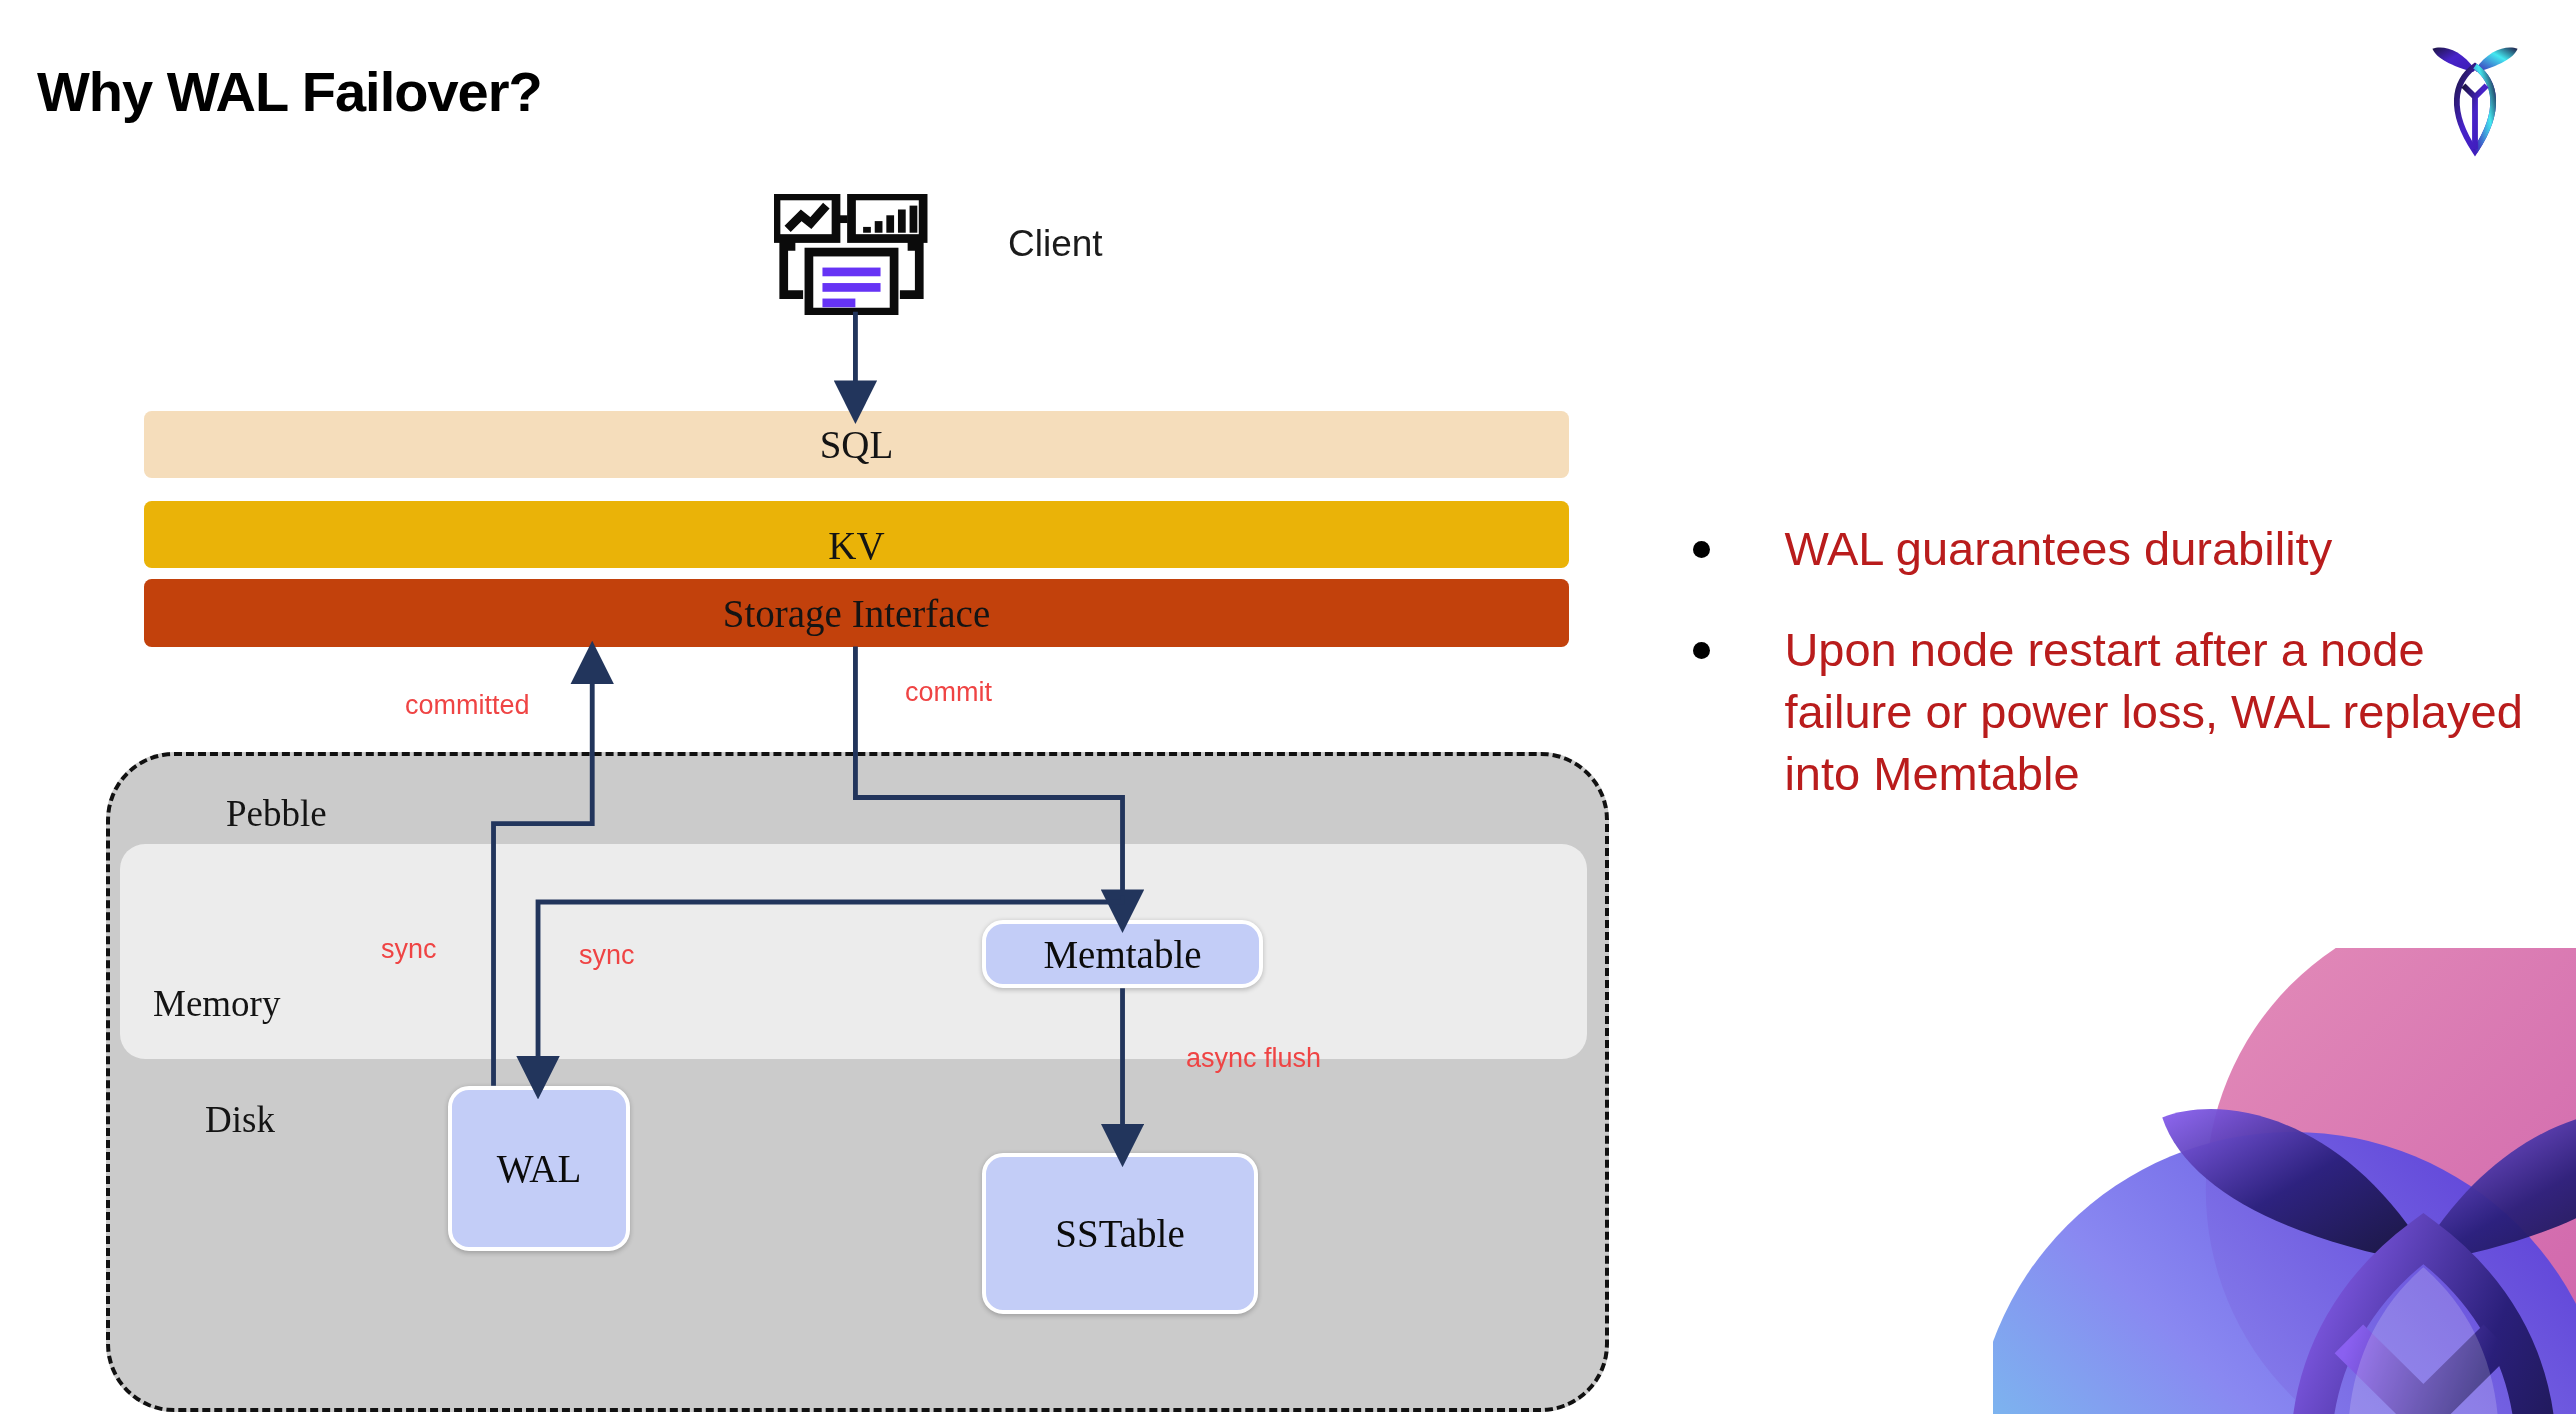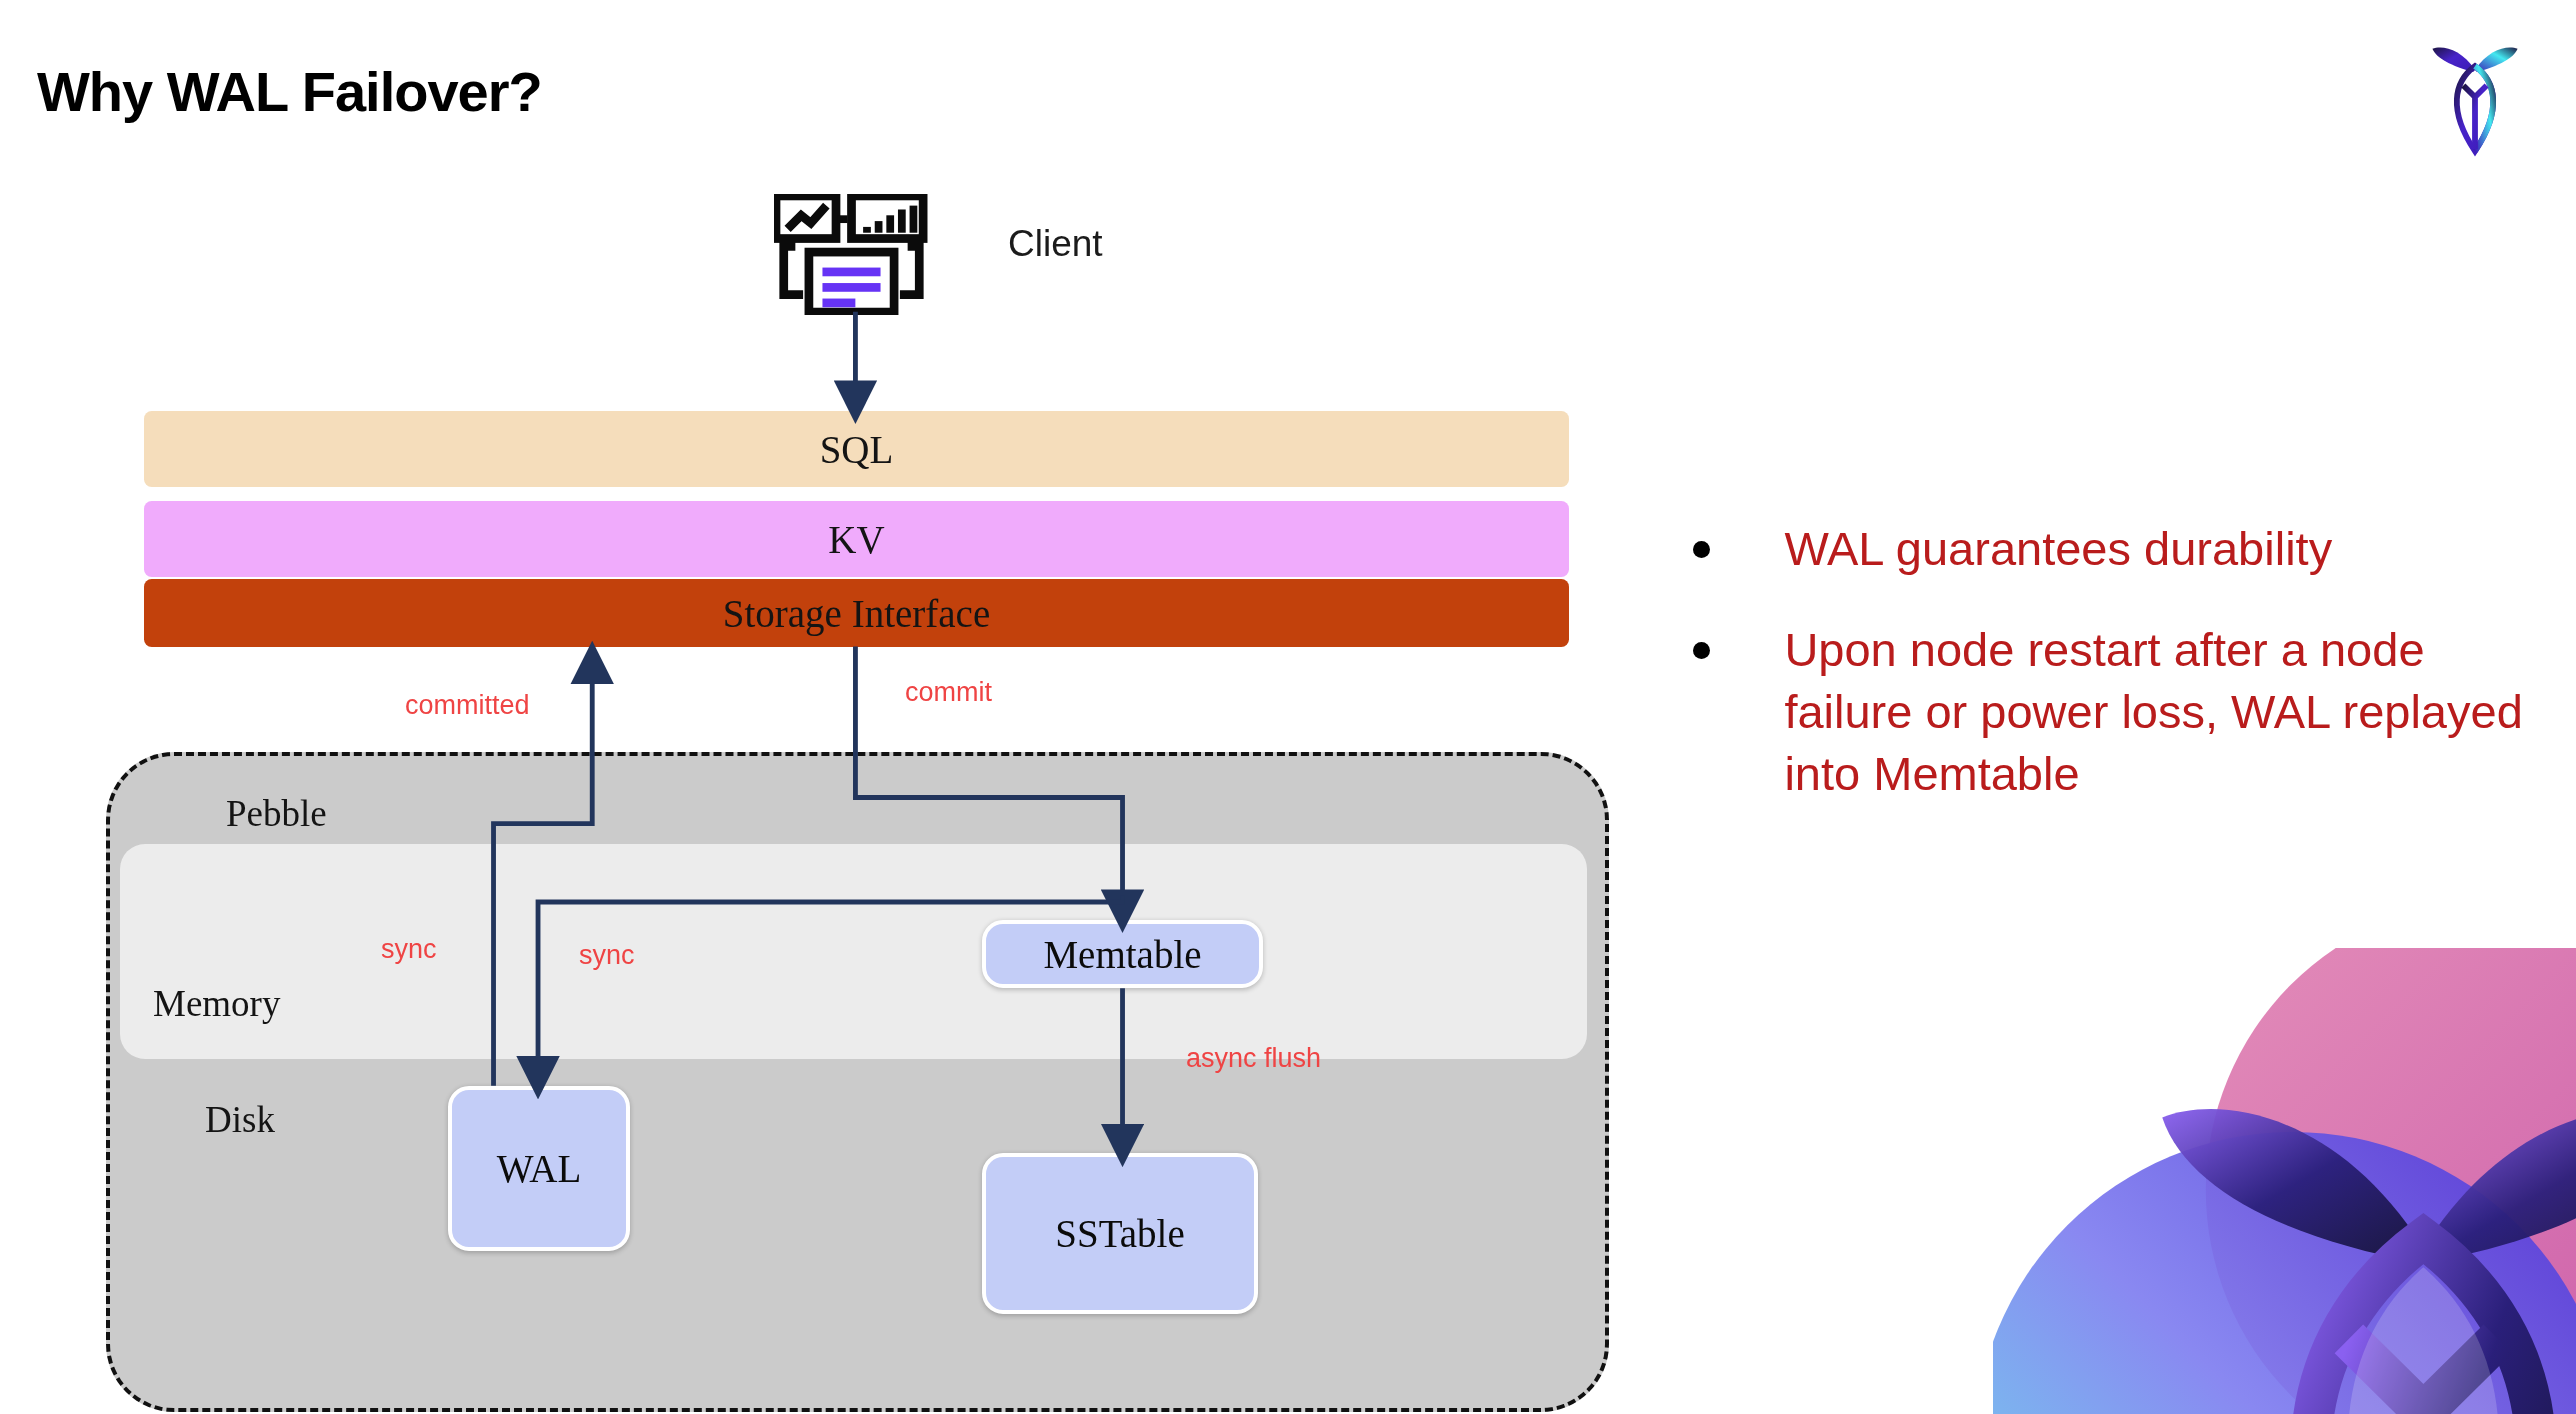--- a/index.html
+++ b/index.html
@@ -20,25 +20,25 @@
   
   #watermark{position:absolute;left:1993px;top:948px;width:677px;height:600px;
              pointer-events:none;}
 
   
   #client-icon{position:absolute;left:774px;top:194px;width:155px;height:121px;}
   #client-label{position:absolute;left:1008px;top:223px;font-size:37px;color:#1b1b1b;
                 font-family:"Liberation Sans",sans-serif;text-align:center;}
 
   
-  .layer-bar{position:absolute;left:144px;width:1425px;height:76px;border-radius:7.7px;
+  .layer-bar{position:absolute;left:144px;width:1425px;height:67px;border-radius:7.7px;
              display:flex;align-items:center;justify-content:center;
              font-family:"Liberation Serif",serif;font-size:39px;color:#141414;}
   #bar-sql{top:411px;background:#f5ddbb;}
-  #bar-kv{top:501px;background:#f0abfc;}
+  #bar-kv{top:501px;background:#eab308;align-items:flex-end;}
   #bar-storage{top:579px;background:#c2410c;height:68px;}
 
   
   #pebble-box{position:absolute;left:106px;top:752px;width:1503px;height:660px;
               background:#cbcbcb;border:4.8px dashed #111;border-radius:68px;
               box-sizing:border-box;}
   #memory-box{position:absolute;left:120px;top:844px;width:1467px;height:215px;
               background:#ececec;border-radius:25px;}
 
   .region-label{position:absolute;font-family:"Liberation Serif",serif;font-size:37px;color:#141414;}

